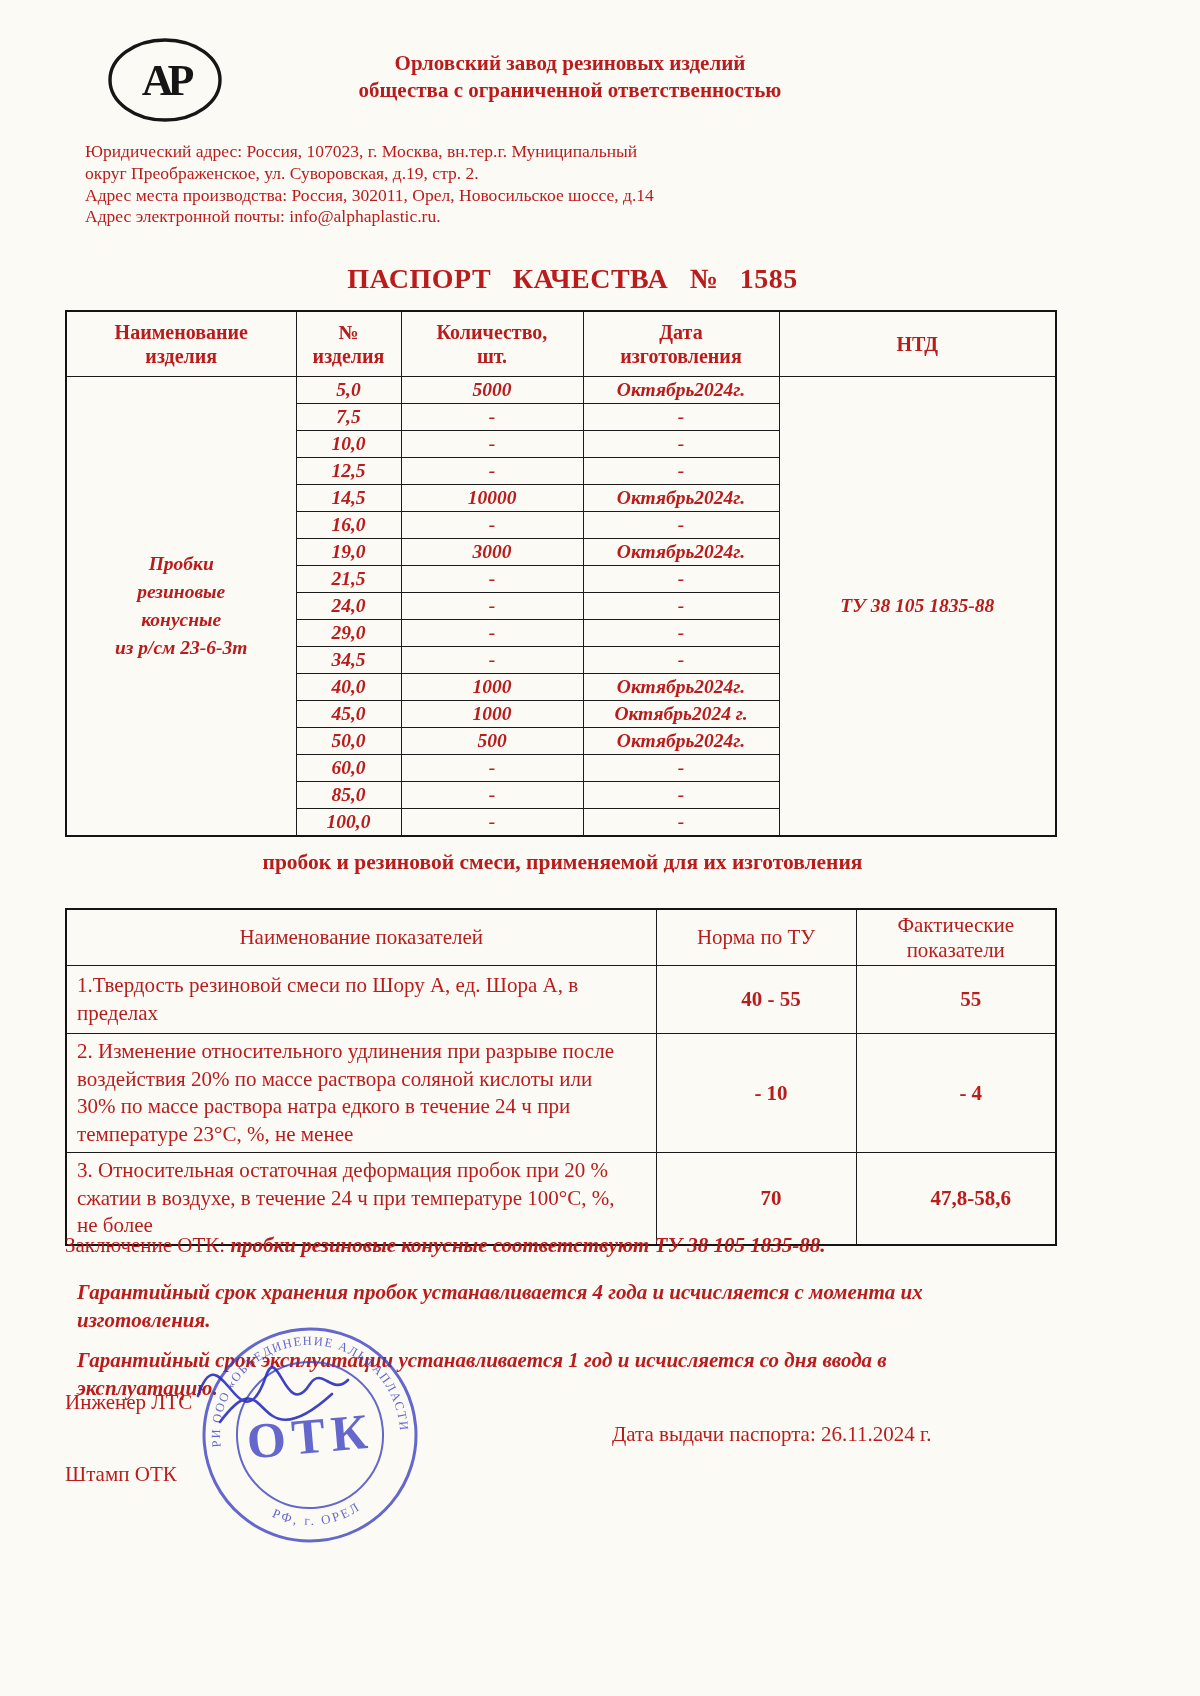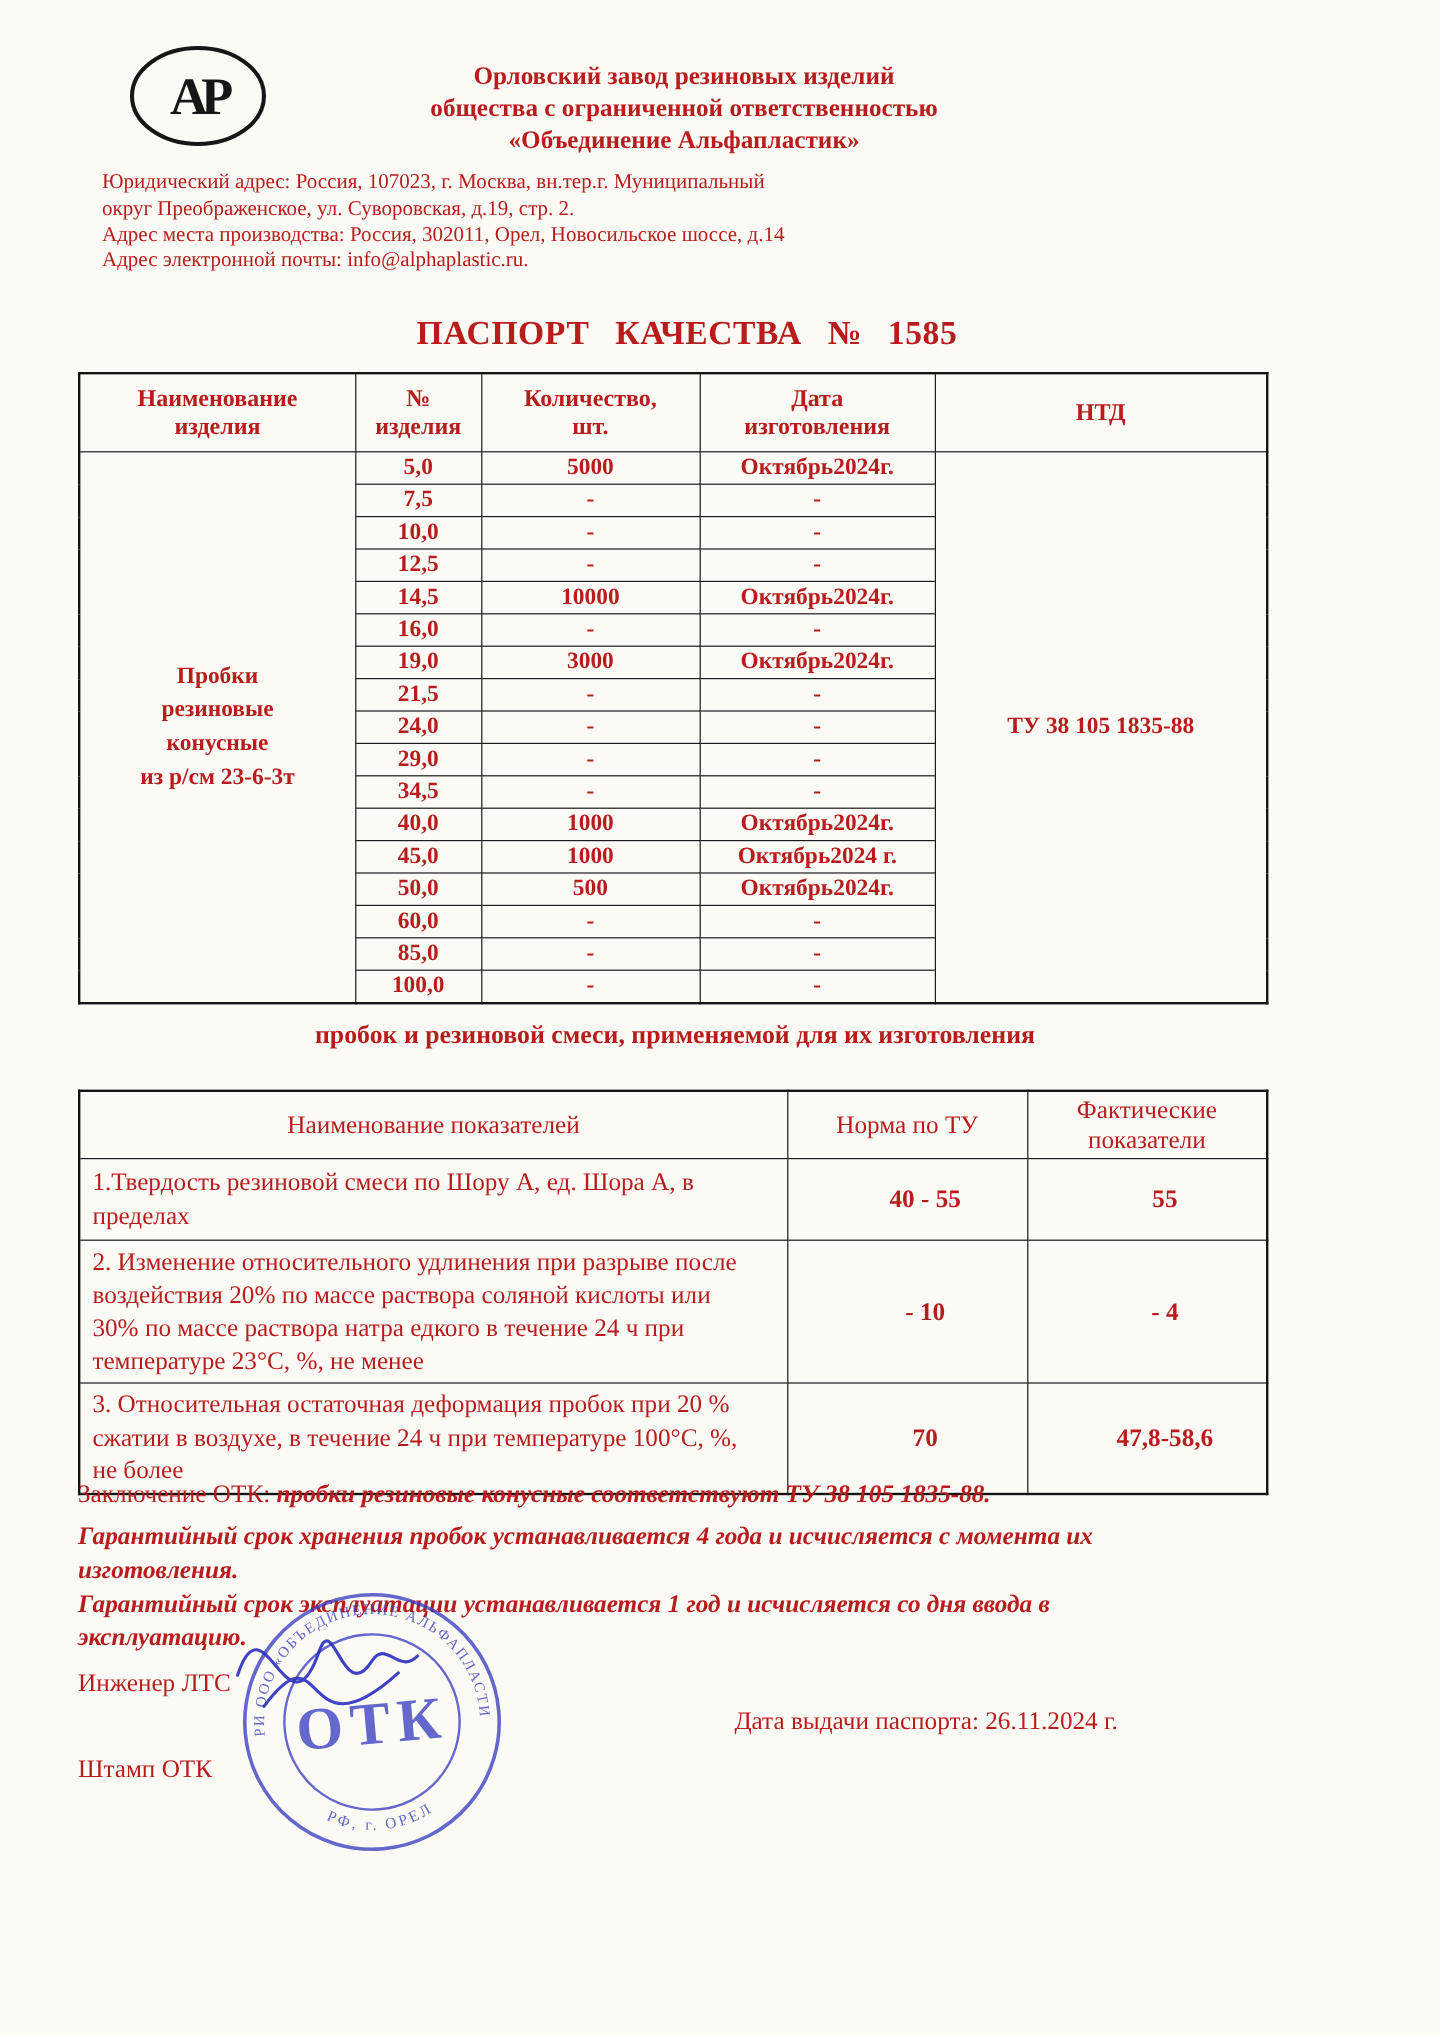--- a/index.html
+++ b/index.html
@@ -17,21 +17,21 @@
              font-weight:bold;font-size:28px;word-spacing:14px;letter-spacing:.5px;}
 
   table{border-collapse:collapse;table-layout:fixed;}
 
   .products-table{position:absolute;left:65px;top:310px;width:990px;border:2.4px solid #141414;}
   .products-table th,.products-table td{border:1.6px solid #1b1b1b;overflow:hidden;}
   .products-table thead th{height:64px;font-size:20px;font-weight:bold;text-align:center;
                            vertical-align:middle;line-height:24px;padding:0;}
   .products-table tbody tr{height:27px;}
   .products-table tbody td{font-size:19.5px;font-weight:bold;text-align:center;
-                           vertical-align:middle;padding:0;}
+                           vertical-align:middle;padding:0;font-style:italic;}
   td.cell-product-name{vertical-align:top;text-align:left;padding:5px 4px 0 14px;
                        font-size:21px;line-height:28px;}
   td.cell-ntd{vertical-align:top;padding-top:9px;font-size:20px;}
 
   .results-heading{position:absolute;left:0;width:1125px;top:848px;text-align:center;
                    font-weight:bold;font-size:21.5px;line-height:28px;}
 
   .results-table{position:absolute;left:65px;top:908px;width:990px;border:2.4px solid #141414;}
   .results-table th,.results-table td{border:1.6px solid #1b1b1b;}
   .results-table thead th{height:55px;font-size:21px;font-weight:normal;text-align:center;
@@ -41,42 +41,41 @@
   .results-table tbody tr:nth-child(3){height:82px;}
   td.res-name{font-size:21px;text-align:left;vertical-align:middle;
               padding:4px 28px 4px 10px;line-height:27.5px;}
   td.res-num{font-size:21px;font-weight:bold;text-align:center;vertical-align:middle;padding-left:31px;}
 
   .conclusion{position:absolute;left:65px;top:1233px;font-size:21px;}
   .conclusion .concl-text{font-weight:bold;font-style:italic;}
 
   .warranty{position:absolute;left:65px;top:1266px;width:940px;font-weight:bold;
             font-style:italic;font-size:21px;line-height:28px;}
-  .warranty p{margin:0;}
+  .warranty p{margin:12px;}
 
   .sig-engineer{position:absolute;left:65px;top:1390px;font-size:21px;text-align:right;}
   .sig-stamp-label{position:absolute;left:65px;top:1462px;font-size:21px;}
   .sig-date{position:absolute;left:612px;top:1422px;font-size:21px;}
 
   .stamp{position:absolute;left:180px;top:1300px;}
 </style>
 </head>
 <body>
 
 <div class="page">
 
   <svg class="logo" width="118" height="88" viewBox="0 0 118 88">
     <ellipse cx="59" cy="44" rx="55" ry="40" fill="none" stroke="#161616" stroke-width="3.4"></ellipse>
     <text x="59" y="59" text-anchor="middle" font-size="44" font-weight="bold" letter-spacing="-6" fill="#161616">АР</text>
   </svg>
 
   <div class="org-header">
     <div>Орловский завод резиновых изделий</div>
     <div>общества с ограниченной ответственностью</div>
-    <div>«Объединение Альфапластик»</div>
   </div>
 
   <div class="address">
     <div>Юридический адрес: Россия, 107023, г. Москва, вн.тер.г. Муниципальный</div>
     <div>округ Преображенское, ул. Суворовская, д.19, стр. 2.</div>
     <div>Адрес места производства: Россия, 302011, Орел, Новосильское шоссе, д.14</div>
     <div>Адрес электронной почты: info@alphaplastic.ru.</div>
   </div>
 
   <div class="doc-title">ПАСПОРТ  КАЧЕСТВА № 1585</div>

